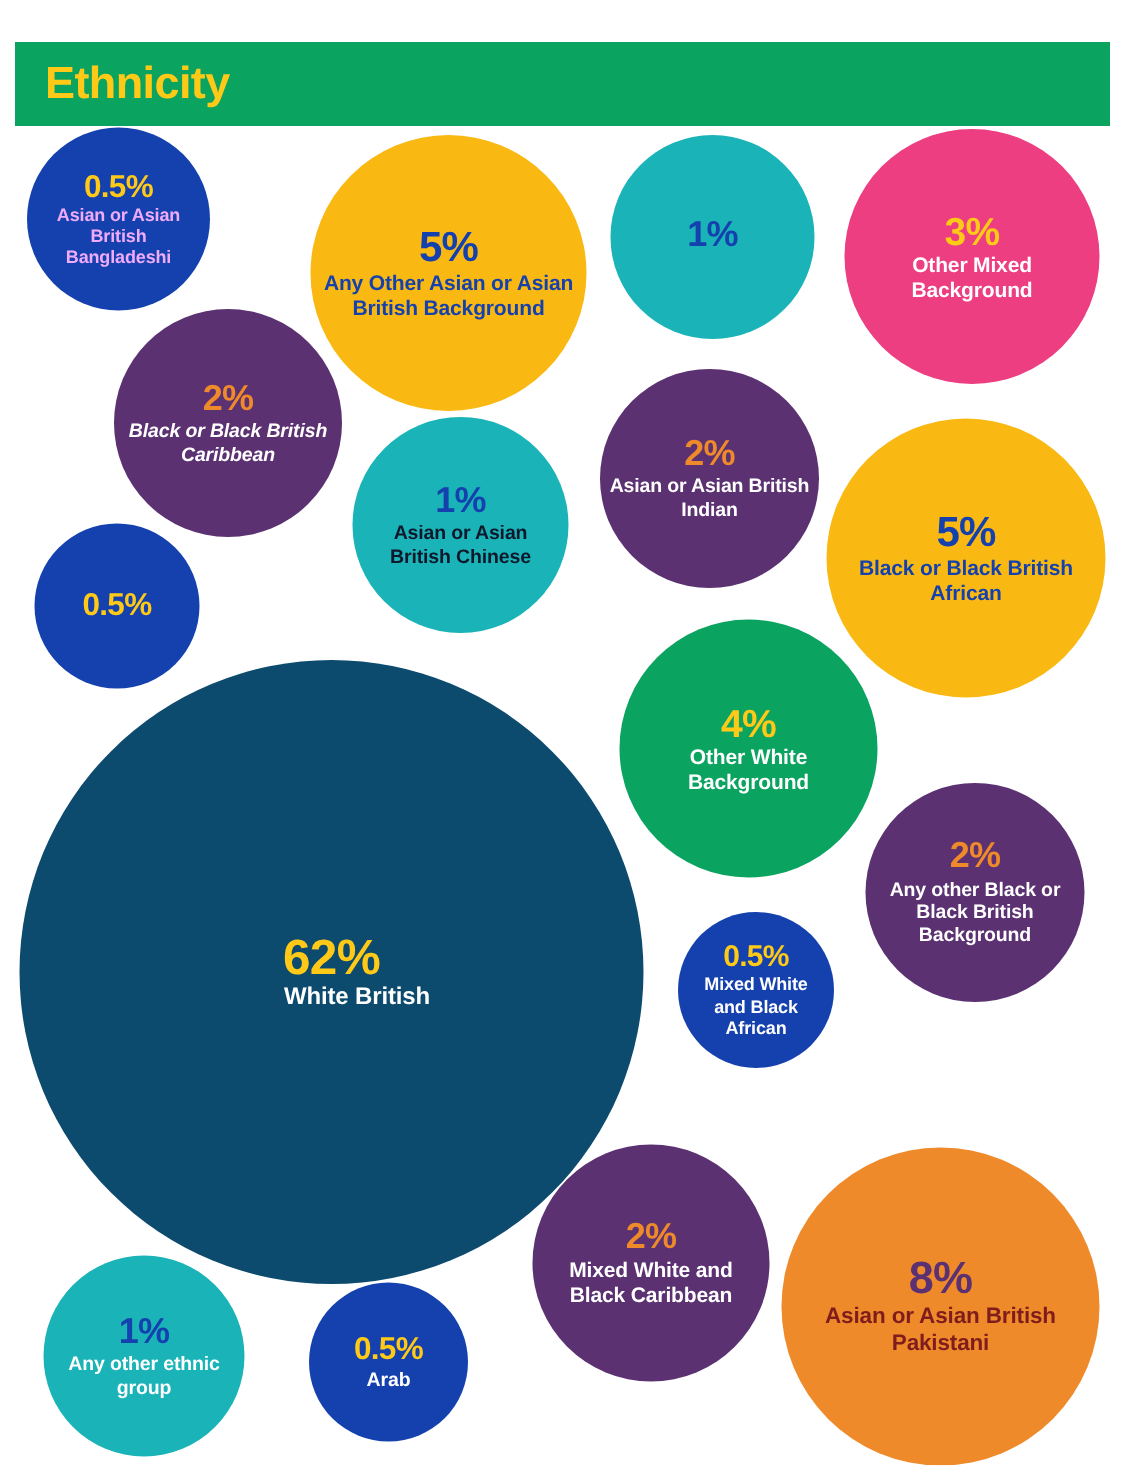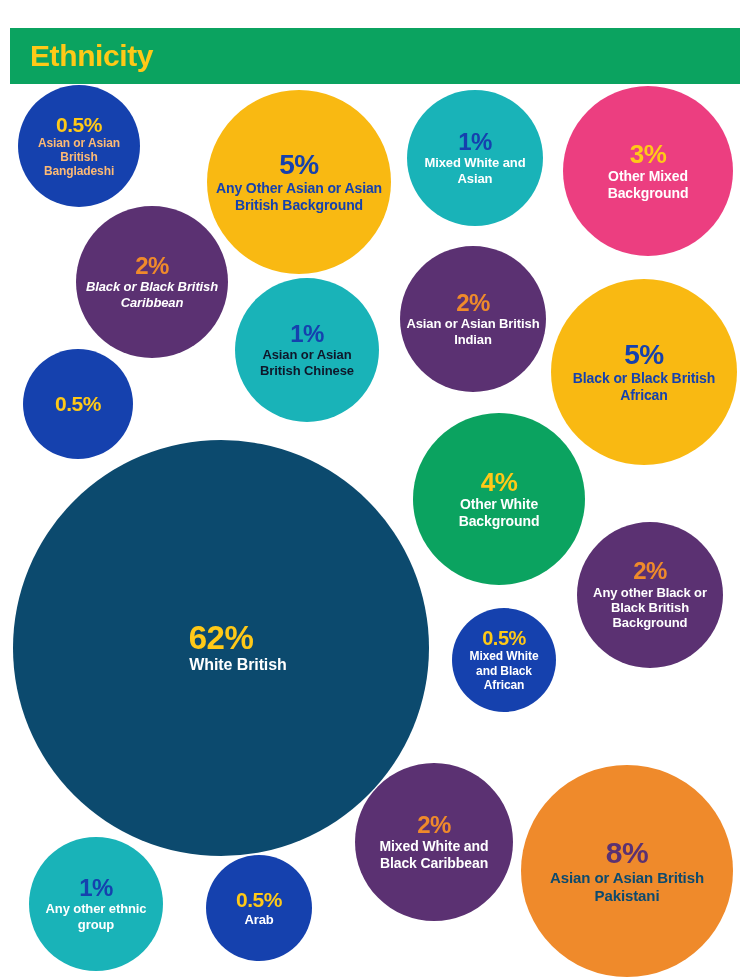--- a/index.html
+++ b/index.html
@@ -72,29 +72,28 @@
 
 <div id="page">
 
   <div id="header-bar" style="background: rgb(11, 163, 96);">
     <div id="header-title" style="color: rgb(255, 201, 23);">Ethnicity</div>
   </div>
 
   <div id="bubble-field">
       <div class="bubble" style="left: 18px; top: 17px; width: 122px; height: 122px; background: rgb(21, 65, 174);">
         <div class="bubble-pct" style="font-size: 21px; color: rgb(255, 201, 23);">0.5%</div>
-        <div class="bubble-label" style="font-size: 12px; color: #fdba74;">Asian or Asian British Bangladeshi</div>
+        <div class="bubble-label" style="font-size: 12px; color: #f0abfc;">Asian or Asian British Bangladeshi</div>
       </div>
       <div class="bubble" style="left: 207px; top: 22px; width: 184px; height: 184px; background: rgb(249, 185, 18);">
         <div class="bubble-pct" style="font-size: 28px; color: rgb(21, 65, 174);">5%</div>
         <div class="bubble-label" style="font-size: 14px; color: rgb(21, 65, 174);">Any Other Asian or Asian British Background</div>
       </div>
       <div class="bubble" style="left: 407px; top: 22px; width: 136px; height: 136px; background: rgb(25, 179, 184);">
         <div class="bubble-pct" style="font-size: 24px; color: rgb(21, 65, 174);">1%</div>
-        <div class="bubble-label" style="font-size: 13px; color: rgb(255, 255, 255);">Mixed White and Asian</div>
       </div>
       <div class="bubble" style="left: 563px; top: 18px; width: 170px; height: 170px; background: rgb(236, 62, 128);">
         <div class="bubble-pct" style="font-size: 26px; color: rgb(255, 201, 23);">3%</div>
         <div class="bubble-label" style="font-size: 14px; color: #ffffff;">Other Mixed Background</div>
       </div>
       <div class="bubble" style="left: 76px; top: 138px; width: 152px; height: 152px; background: rgb(91, 49, 114);">
         <div class="bubble-pct" style="font-size: 24px; color: rgb(239, 138, 43);">2%</div>
         <div class="bubble-label" style="font-size: 13px; color: rgb(255, 255, 255); font-style: italic;">Black or Black British Caribbean</div>
       </div>
       <div class="bubble" style="left: 400px; top: 178px; width: 146px; height: 146px; background: rgb(91, 49, 114);">
@@ -123,21 +122,21 @@
       <div class="bubble" style="left: 13px; top: 372px; width: 416px; height: 416px; background: #0c4a6e; text-align: right;">
         <div class="bubble-pct" style="font-size: 33px; color: rgb(255, 201, 23);">62%</div>
         <div class="bubble-label" style="font-size: 16px; color: rgb(255, 255, 255); margin-left: 34px;">White British</div>
       </div>
       <div class="bubble" style="left: 452px; top: 540px; width: 104px; height: 104px; background: rgb(21, 65, 174);">
         <div class="bubble-pct" style="font-size: 20px; color: rgb(255, 201, 23);">0.5%</div>
         <div class="bubble-label" style="font-size: 12px; color: rgb(255, 255, 255);">Mixed White and Black African</div>
       </div>
       <div class="bubble" style="left: 521px; top: 697px; width: 212px; height: 212px; background: rgb(239, 138, 43);">
         <div class="bubble-pct" style="font-size: 30px; color: rgb(91, 49, 114);">8%</div>
-        <div class="bubble-label" style="font-size: 15px; color: #0c4a6e;">Asian or Asian British Pakistani</div>
+        <div class="bubble-label" style="font-size: 15px; color: #7f1d1d;">Asian or Asian British Pakistani</div>
       </div>
       <div class="bubble" style="left: 355px; top: 695px; width: 158px; height: 158px; background: rgb(91, 49, 114);">
         <div class="bubble-pct" style="font-size: 24px; color: rgb(239, 138, 43);">2%</div>
         <div class="bubble-label" style="font-size: 14px; color: rgb(255, 255, 255);">Mixed White and Black Caribbean</div>
       </div>
       <div class="bubble" style="left: 29px; top: 769px; width: 134px; height: 134px; background: rgb(25, 179, 184);">
         <div class="bubble-pct" style="font-size: 24px; color: rgb(21, 65, 174);">1%</div>
         <div class="bubble-label" style="font-size: 13px; color: rgb(255, 255, 255);">Any other ethnic group</div>
       </div>
       <div class="bubble" style="left: 206px; top: 787px; width: 106px; height: 106px; background: rgb(21, 65, 174);">

